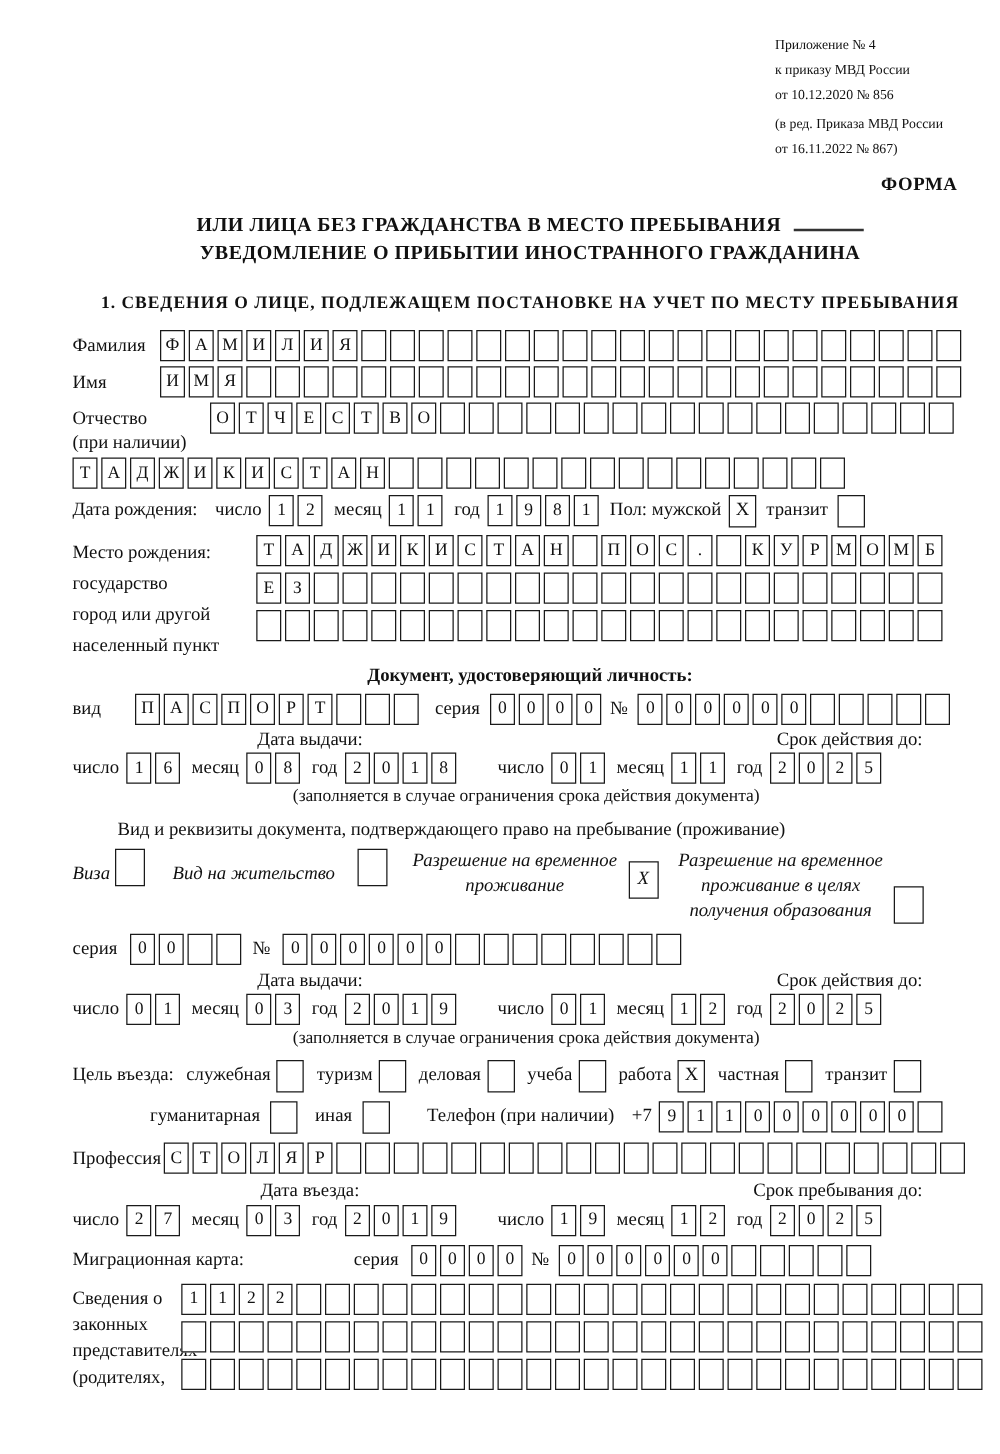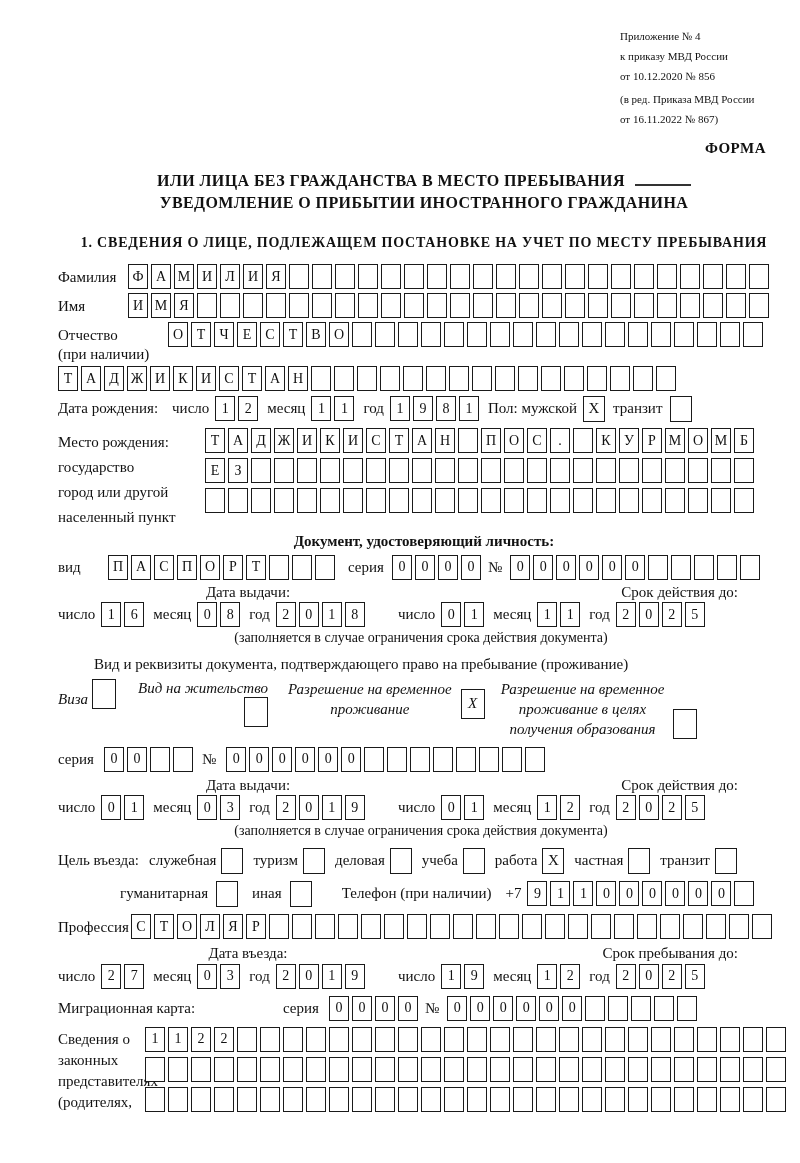--- a/index.html
+++ b/index.html
@@ -412,21 +412,21 @@
     </div>
     <div class="note">(заполняется в случае ограничения срока действия документа)</div>
 
     <div class="plain">Вид и реквизиты документа, подтверждающего право на пребывание (проживание)</div>
 
     <div class="optrow">
       <div class="opt">
         <span>Виза</span>
         <span class="cbx big" style="margin-left:4px;"></span>
       </div>
-      <div class="opt" style="margin-left:22px;flex-direction:column;">
+      <div class="opt" style="margin-left:22px;">
         <span>Вид на жительство</span>
         <span class="cbx big" style="margin-left:18px;"></span>
       </div>
       <div class="opt" style="margin-left:20px;">
         <span class="optlines">
           <div>Разрешение на временное</div>
           <div>проживание</div>
         </span>
         <span class="cbx big">X</span>
       </div>

